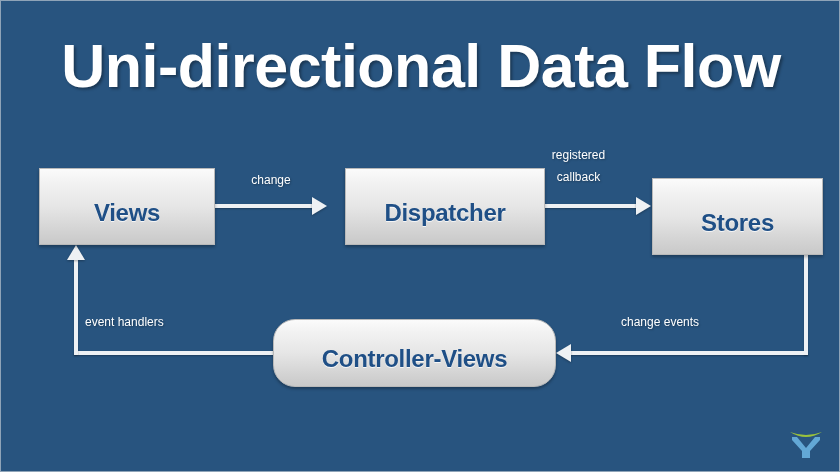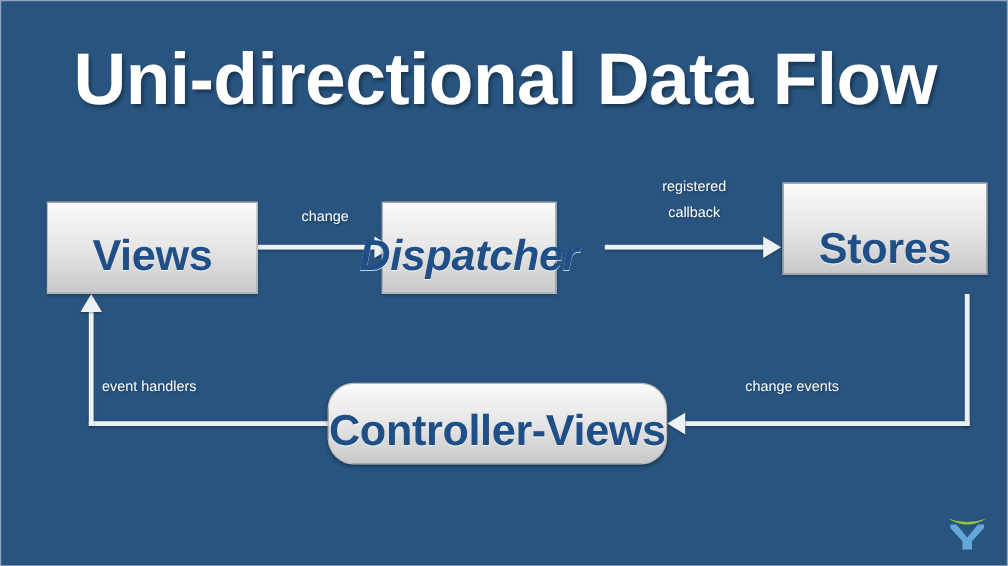--- a/index.html
+++ b/index.html
@@ -45,30 +45,30 @@
     border: 1px solid #b9b9b9;
     box-shadow: 0 2px 3px rgba(0,0,0,0.30);
     display: flex;
     align-items: center;
     justify-content: center;
     box-sizing: border-box;
   }
   .node .node-label {
     color: #1f4f86;
     font-weight: bold;
-    font-size: 36px;
+    font-size: 24px;
     letter-spacing: -0.3px;
     text-shadow: 0 1px 0 rgba(255,255,255,0.75);
     white-space: nowrap;
     margin-top: 12px;
   }
 
   #node-views       { left: 38px;  top: 167px; width: 176px; height: 77px; }
-  #node-dispatcher  { left: 317px; top: 167px; width: 146px; height: 77px; font-style: italic; }
-  #node-stores      { left: 651px; top: 151px; width: 171px; height: 77px; align-items: flex-end; }
+  #node-dispatcher  { left: 344px; top: 167px; width: 200px; height: 77px; }
+  #node-stores      { left: 651px; top: 177px; width: 171px; height: 77px; }
   #node-controller  { left: 272px; top: 318px; width: 283px; height: 68px; border-radius: 22px; }
 
   
   .edge-label {
     position: absolute;
     color: #ffffff;
     font-size: 12px;
     line-height: 22px;
     text-align: center;
     white-space: pre-line;

